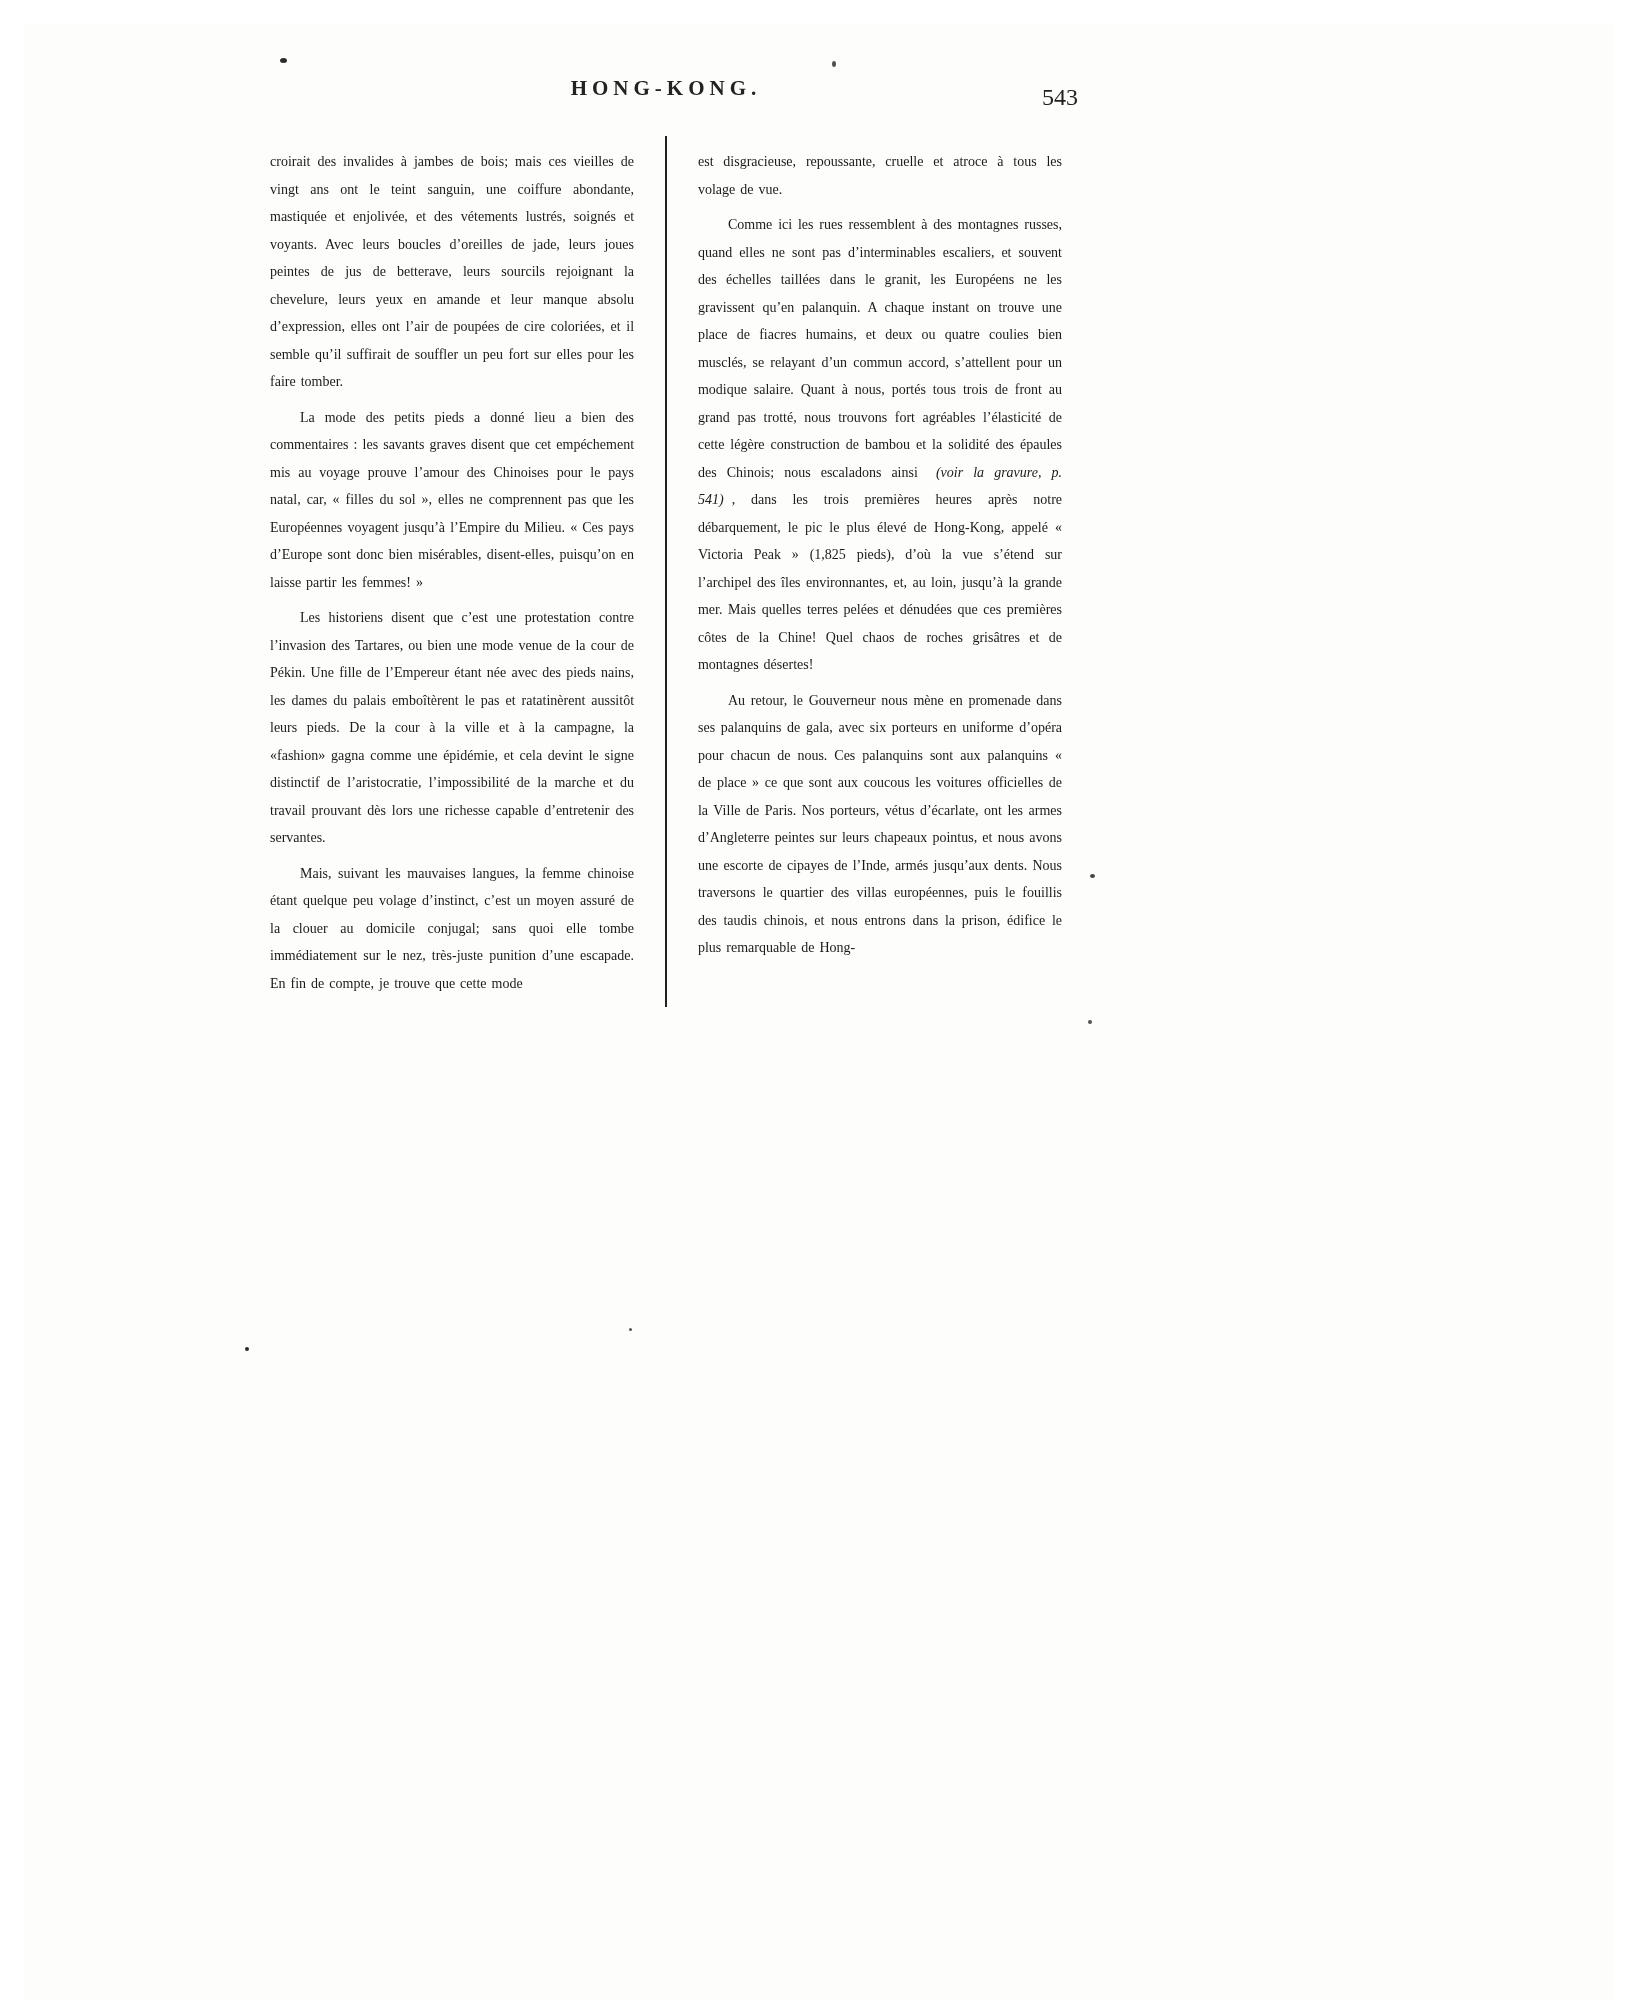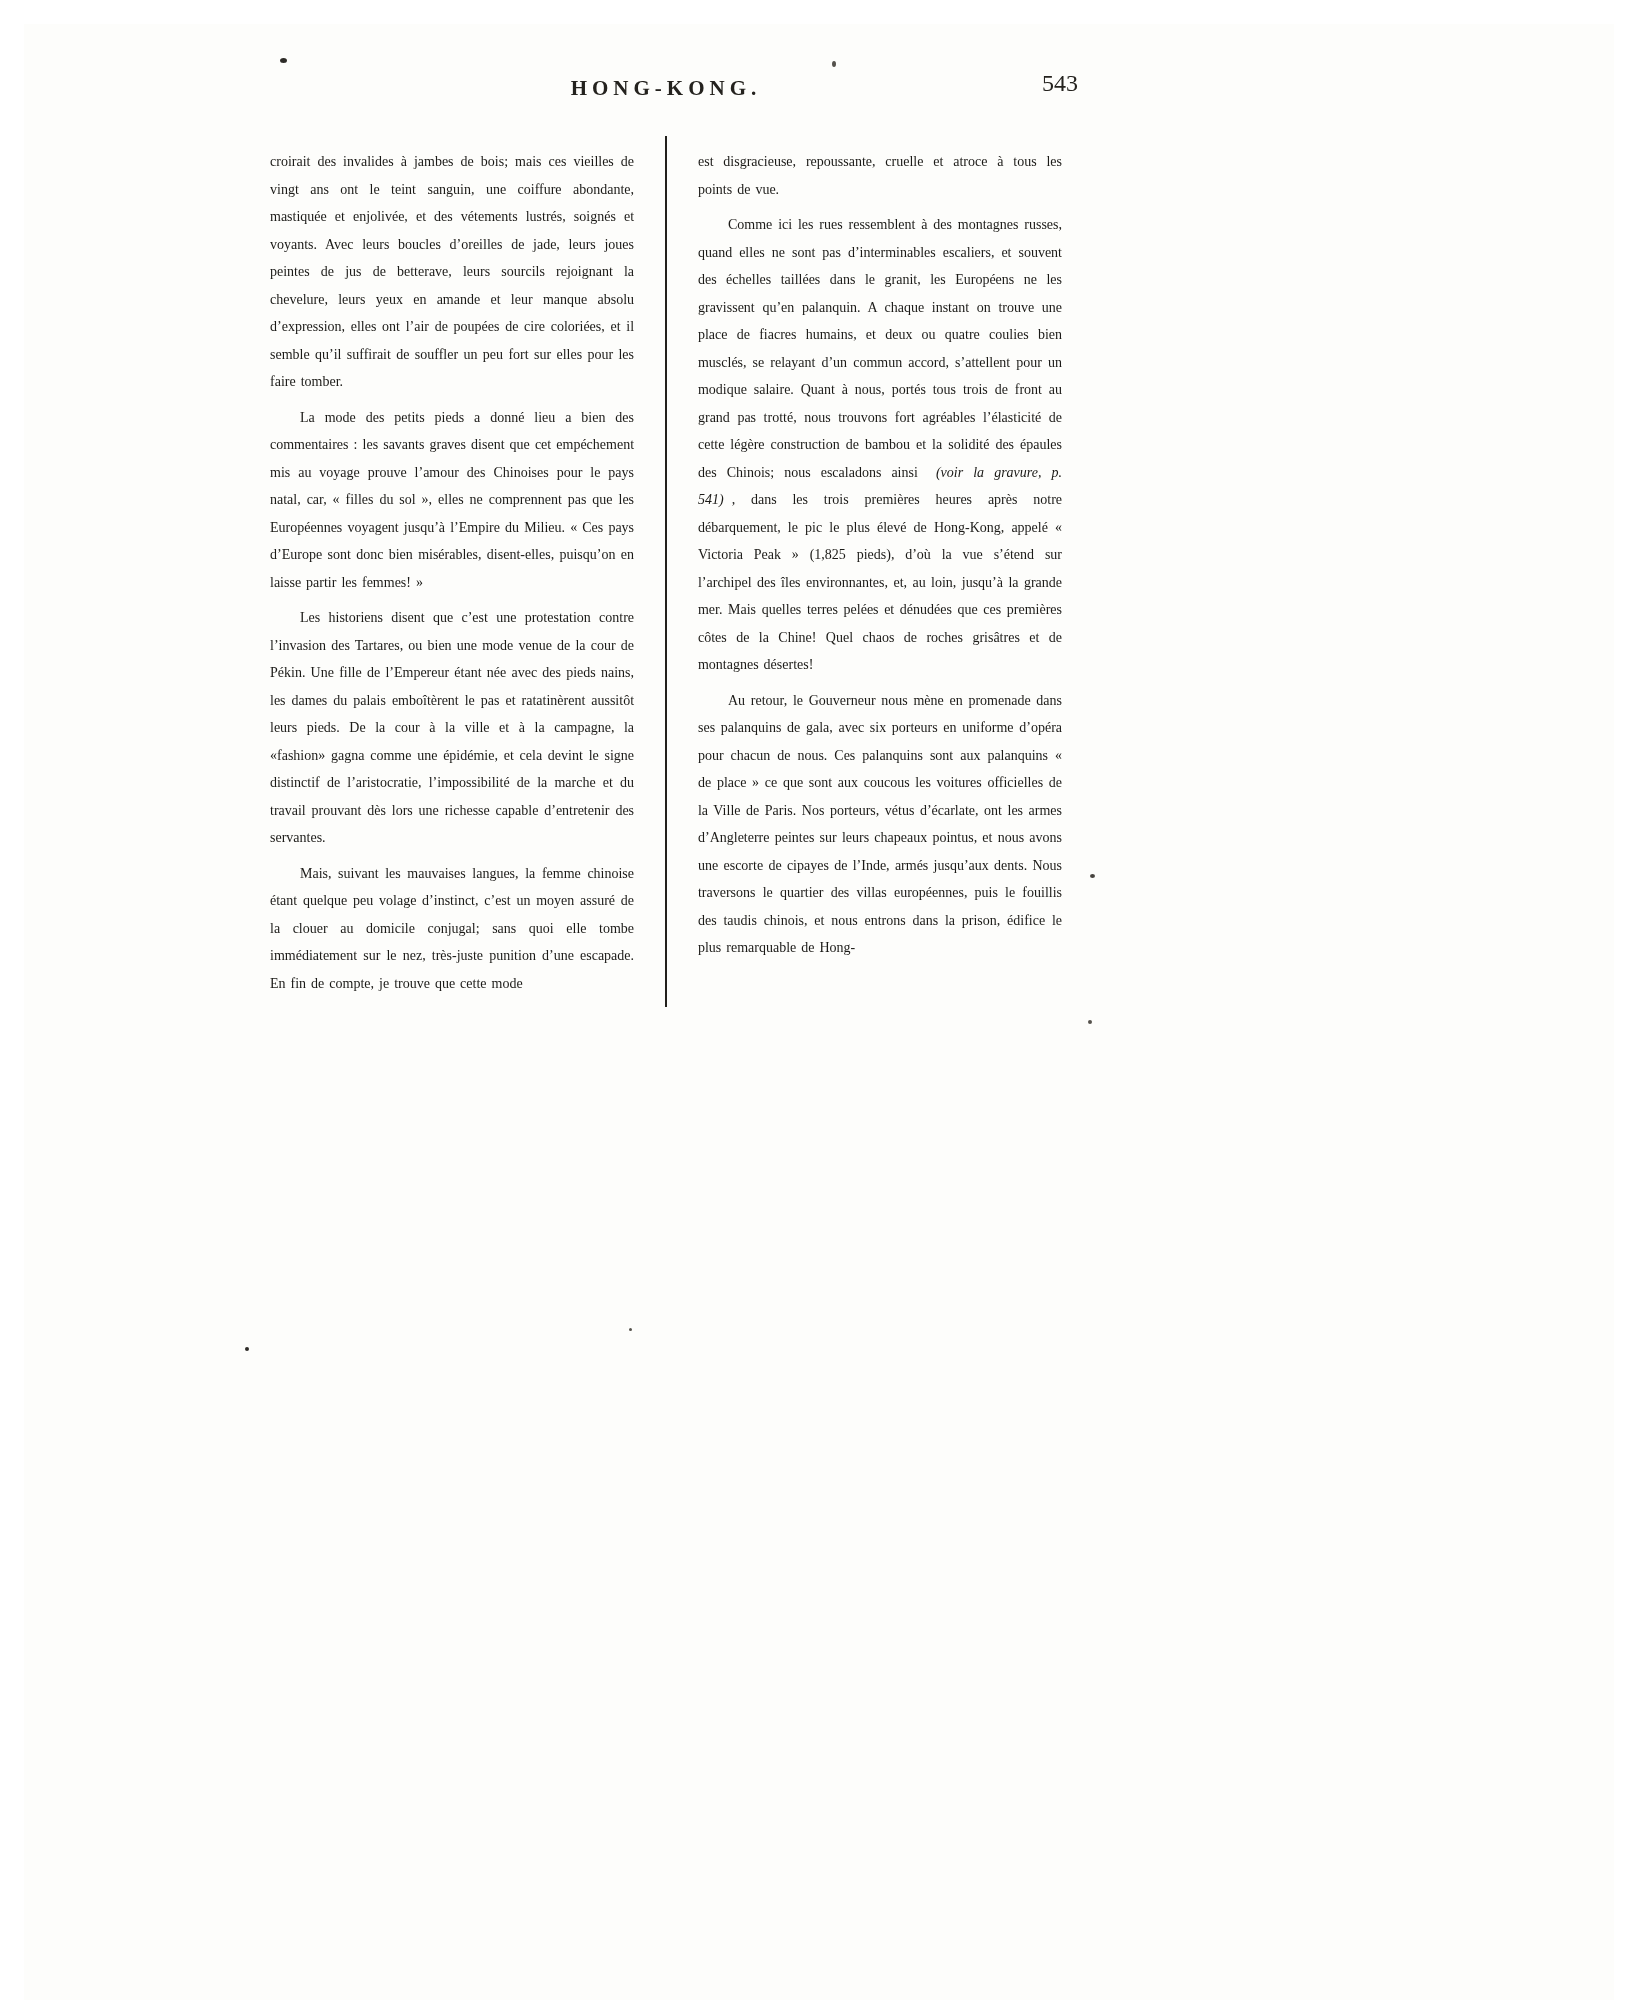--- a/index.html
+++ b/index.html
@@ -19,21 +19,21 @@
     left: 222px;
     width: 824px;
     text-align: center;
     font-size: 21px;
     font-weight: 700;
     letter-spacing: 5px;
     color: #24221e;
   }
   .page-num {
     position: absolute;
-    top: 38px;
+    top: 52px;
     left: 222px;
     width: 824px;
     text-align: right;
     font-size: 24px;
     color: #24221e;
   }
   .columns {
     position: absolute;
     top: 100px;
     left: 222px;
@@ -77,21 +77,21 @@
     <div class="col">
       <p class="noindent">croirait des invalides à jambes de bois; mais ces vieilles de vingt ans ont le teint sanguin, une coiffure abondante, mastiquée et enjolivée, et des vétements lustrés, soignés et voyants. Avec leurs boucles d’oreilles de jade, leurs joues peintes de jus de betterave, leurs sourcils rejoignant la chevelure, leurs yeux en amande et leur manque absolu d’expression, elles ont l’air de poupées de cire coloriées, et il semble qu’il suffirait de souffler un peu fort sur elles pour les faire tomber.</p>
       <p>La mode des petits pieds a donné lieu a bien des commentaires : les savants graves disent que cet empéchement mis au voyage prouve l’amour des Chinoises pour le pays natal, car, « filles du sol », elles ne comprennent pas que les Européennes voyagent jusqu’à l’Empire du Milieu. « Ces pays d’Europe sont donc bien misérables, disent-elles, puisqu’on en laisse partir les femmes! »</p>
       <p>Les historiens disent que c’est une protestation contre l’invasion des Tartares, ou bien une mode venue de la cour de Pékin. Une fille de l’Empereur étant née avec des pieds nains, les dames du palais emboîtèrent le pas et ratatinèrent aussitôt leurs pieds. De la cour à la ville et à la campagne, la «fashion» gagna comme une épidémie, et cela devint le signe distinctif de l’aristocratie, l’impossibilité de la marche et du travail prouvant dès lors une richesse capable d’entretenir des servantes.</p>
       <p>Mais, suivant les mauvaises langues, la femme chinoise étant quelque peu volage d’instinct, c’est un moyen assuré de la clouer au domicile conjugal; sans quoi elle tombe immédiatement sur le nez, très-juste punition d’une escapade. En fin de compte, je trouve que cette mode</p>
     </div>
 
     <div class="divider"></div>
 
     <div class="col">
-      <p class="noindent">est disgracieuse, repoussante, cruelle et atroce à tous les points de vue.</p>
+      <p class="noindent">est disgracieuse, repoussante, cruelle et atroce à tous les volage de vue.</p>
       <p>Comme ici les rues ressemblent à des montagnes russes, quand elles ne sont pas d’interminables escaliers, et souvent des échelles taillées dans le granit, les Européens ne les gravissent qu’en palanquin. A chaque instant on trouve une place de fiacres humains, et deux ou quatre coulies bien musclés, se relayant d’un commun accord, s’attellent pour un modique salaire. Quant à nous, portés tous trois de front au grand pas trotté, nous trouvons fort agréables l’élasticité de cette légère construction de bambou et la solidité des épaules des Chinois; nous escaladons ainsi <i>(voir la gravure, p. 541)</i>, dans les trois premières heures après notre débarquement, le pic le plus élevé de Hong-Kong, appelé « Victoria Peak » (1,825 pieds), d’où la vue s’étend sur l’archipel des îles environnantes, et, au loin, jusqu’à la grande mer. Mais quelles terres pelées et dénudées que ces premières côtes de la Chine! Quel chaos de roches grisâtres et de montagnes désertes!</p>
       <p>Au retour, le Gouverneur nous mène en promenade dans ses palanquins de gala, avec six porteurs en uniforme d’opéra pour chacun de nous. Ces palanquins sont aux palanquins « de place » ce que sont aux coucous les voitures officielles de la Ville de Paris. Nos porteurs, vétus d’écarlate, ont les armes d’Angleterre peintes sur leurs chapeaux pointus, et nous avons une escorte de cipayes de l’Inde, armés jusqu’aux dents. Nous traversons le quartier des villas européennes, puis le fouillis des taudis chinois, et nous entrons dans la prison, édifice le plus remarquable de Hong-</p>
     </div>
 
   </div>
 
   <div class="speck" style="left:248px; top:26px; width:7px; height:5px;"></div>
   <div class="speck" style="left:800px; top:29px; width:4px; height:6px; background:#55524c;"></div>
   <div class="speck" style="left:1058px; top:842px; width:5px; height:4px; background:#46433e;"></div>
   <div class="speck" style="left:1056px; top:988px; width:4px; height:4px; background:#55524c;"></div>

